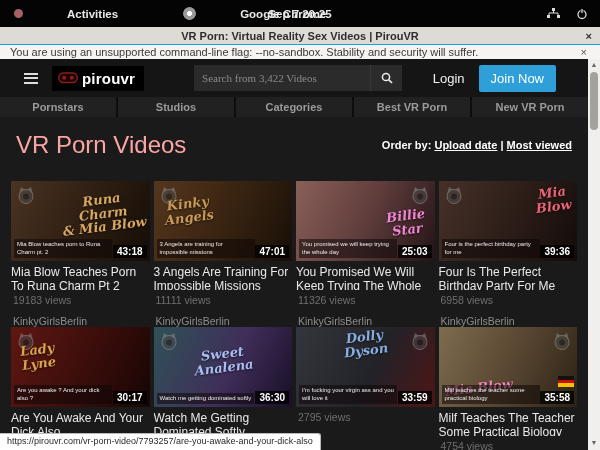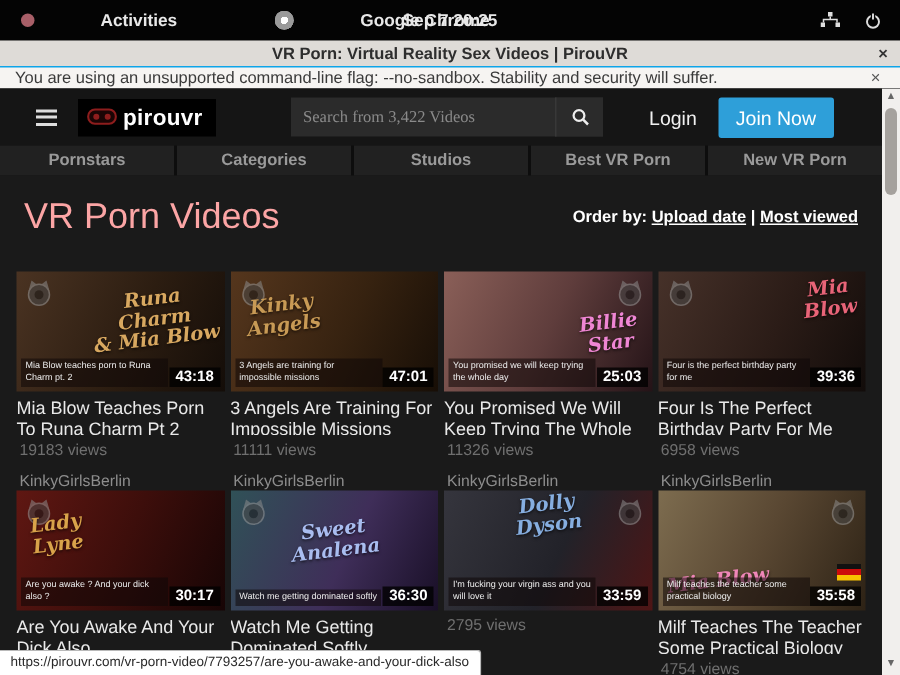--- a/index.html
+++ b/index.html
@@ -160,23 +160,23 @@
         </button>
       </span>
       <span class="login">Login</span>
       <button class="join" style="background: rgb(46, 159, 217);">Join Now</button>
     </div>
 
     <div class="nav">
 
         <div class="nav-item">Pornstars</div>
 
+        <div class="nav-item">Studios</div>
+
         <div class="nav-item">Categories</div>
-
-        <div class="nav-item">Studios</div>
 
         <div class="nav-item">Best VR Porn</div>
 
         <div class="nav-item">New VR Porn</div>
       </div>
 
     <div class="headrow">
       <h1 class="page-title">VR Porn Videos</h1>
       <div class="orderby">
         <span>Order by:</span>

